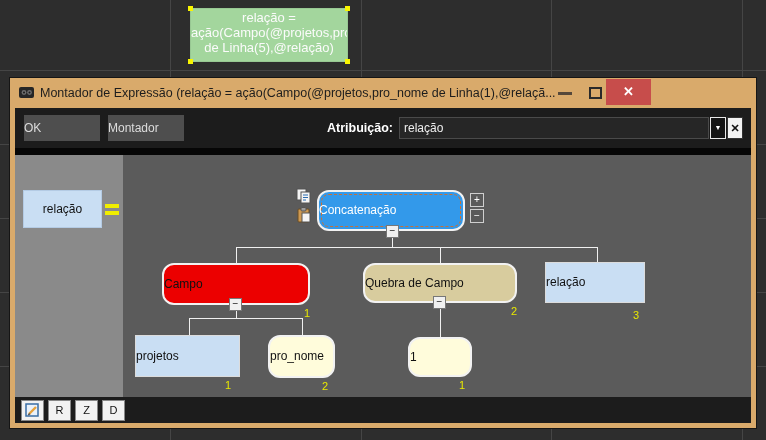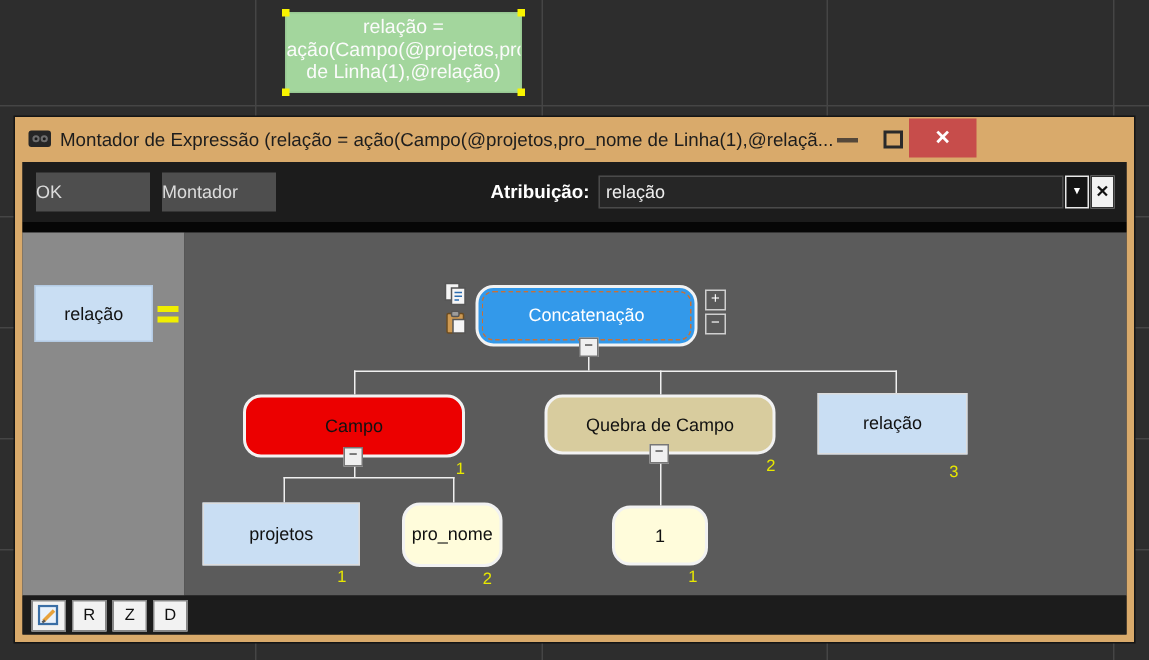--- a/index.html
+++ b/index.html
@@ -52,21 +52,21 @@
   
   .left-panel { position:absolute; left:0; top:47px; width:108px; height:242px; background:#8a8a8a; }
   .assign-box { position:absolute; left:8px; top:35px; width:79px; height:38px; background:#c9def3;
                 border:1px solid #b4cbe4; color:#111; font-size:12px; text-align:center; line-height:36px; }
   .eq-bar { position:absolute; left:90px; width:14px; height:4px; background:#f0ee00; }
 
   .canvas { position:absolute; left:108px; top:47px; width:628px; height:242px; background:#5b5b5b; }
 
   .cline { position:absolute; background:#f0f0f0; }
 
-  .node { position:absolute; color:#111; font-size:12px; text-align:center; }
+  .node { position:absolute; color:#111; font-size:12px; text-align:left; }
   .rounded { border:2px solid #f2f2f2; border-radius:12px; }
   .square { border:1px solid #dcdcdc; }
   .n-root { left:194px; top:35px; width:148px; height:41px; background:#3399ea; color:#fff; line-height:37px; }
   .sel-dash { position:absolute; left:2px; top:2px; right:2px; bottom:2px;
               border:1px dashed #c87137; border-radius:8px; }
   .n-campo { left:39px; top:108px; width:148px; height:42px; background:#ec0000; line-height:38px; }
   .n-quebra { left:240px; top:108px; width:154px; height:40px; background:#d8cc9e; line-height:36px; }
   .n-relacao { left:422px; top:107px; width:100px; height:41px; background:#c9def3; line-height:39px; }
   .n-projetos { left:12px; top:180px; width:105px; height:42px; background:#c9def3; line-height:40px; }
   .n-pronome { left:145px; top:180px; width:67px; height:43px; background:#fffcdb; line-height:39px; }
@@ -96,21 +96,21 @@
   <div class="gv" style="left:742px"></div>
   <div class="gh" style="top:70px"></div>
   <div class="gh" style="top:144px"></div>
   <div class="gh" style="top:218px"></div>
   <div class="gh" style="top:292px"></div>
   <div class="gh" style="top:366px"></div>
 
   <div class="note">
     <div>relação =</div>
     <div>ação(Campo(@projetos,pro_nome</div>
-    <div>de Linha(1),@relação)</div>
+    <div>de Linha(5),@relação)</div>
   </div>
   <div class="hdl" style="left:188px;top:6px"></div>
   <div class="hdl" style="left:345px;top:6px"></div>
   <div class="hdl" style="left:188px;top:59px"></div>
   <div class="hdl" style="left:345px;top:59px"></div>
 
   <div class="dialog">
 
     <div class="titlebar">
       <svg class="app-icon" width="17" height="17" viewBox="0 0 17 17">

